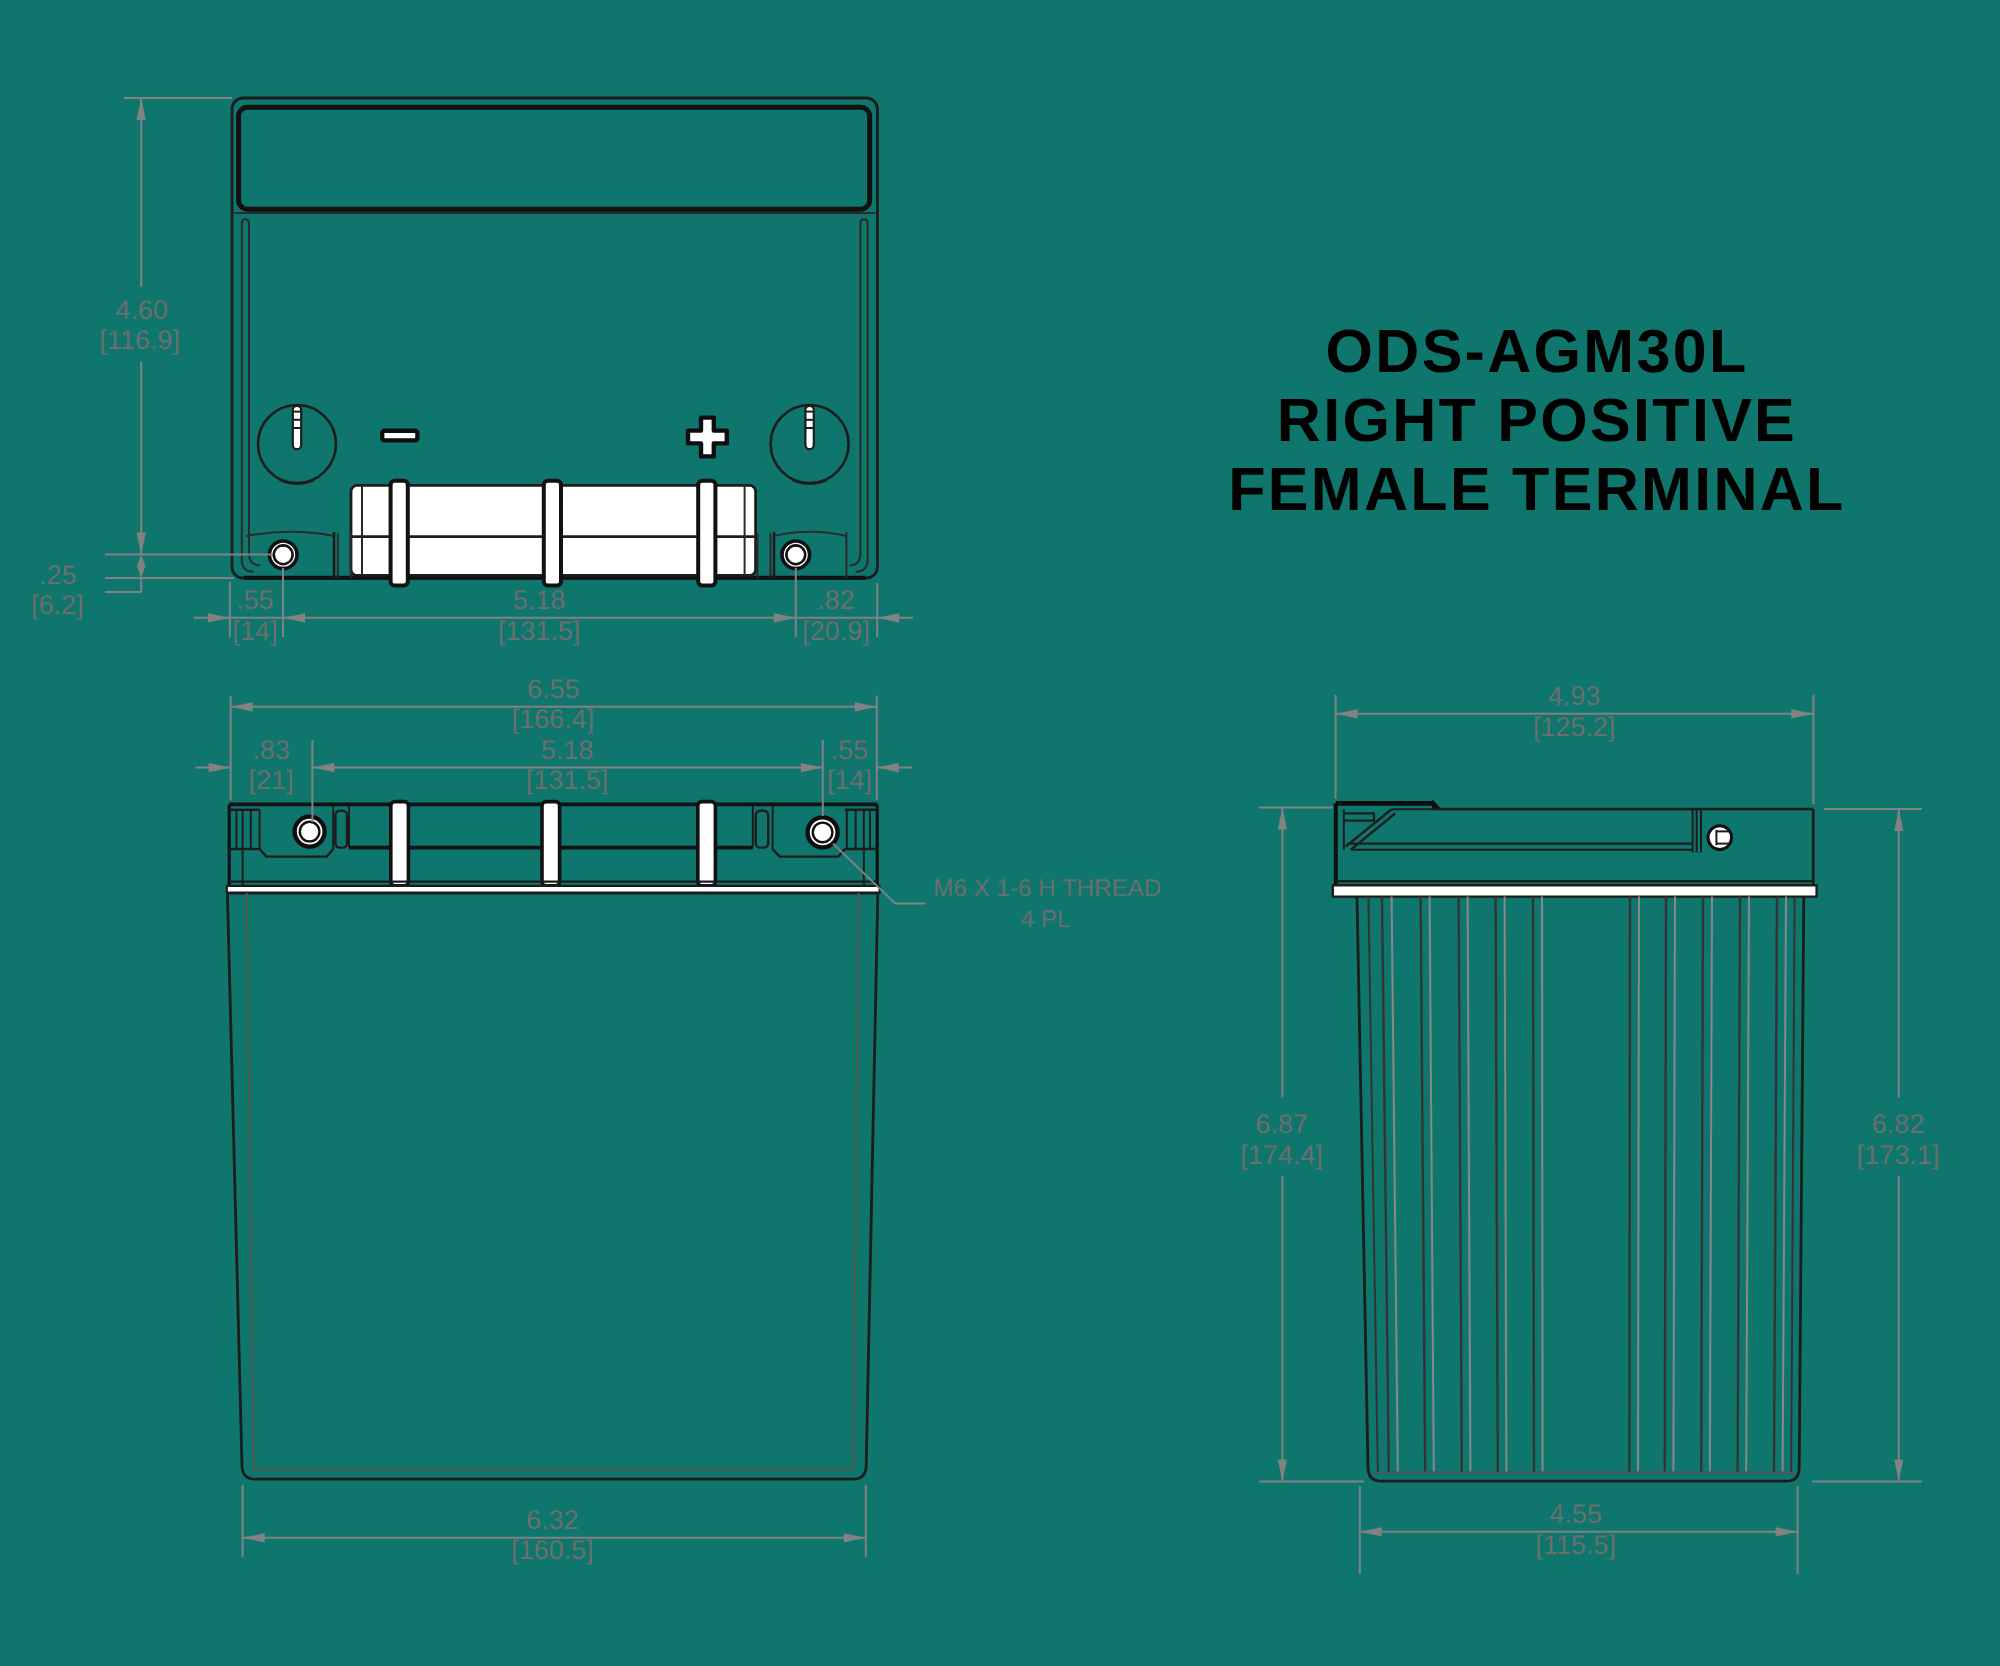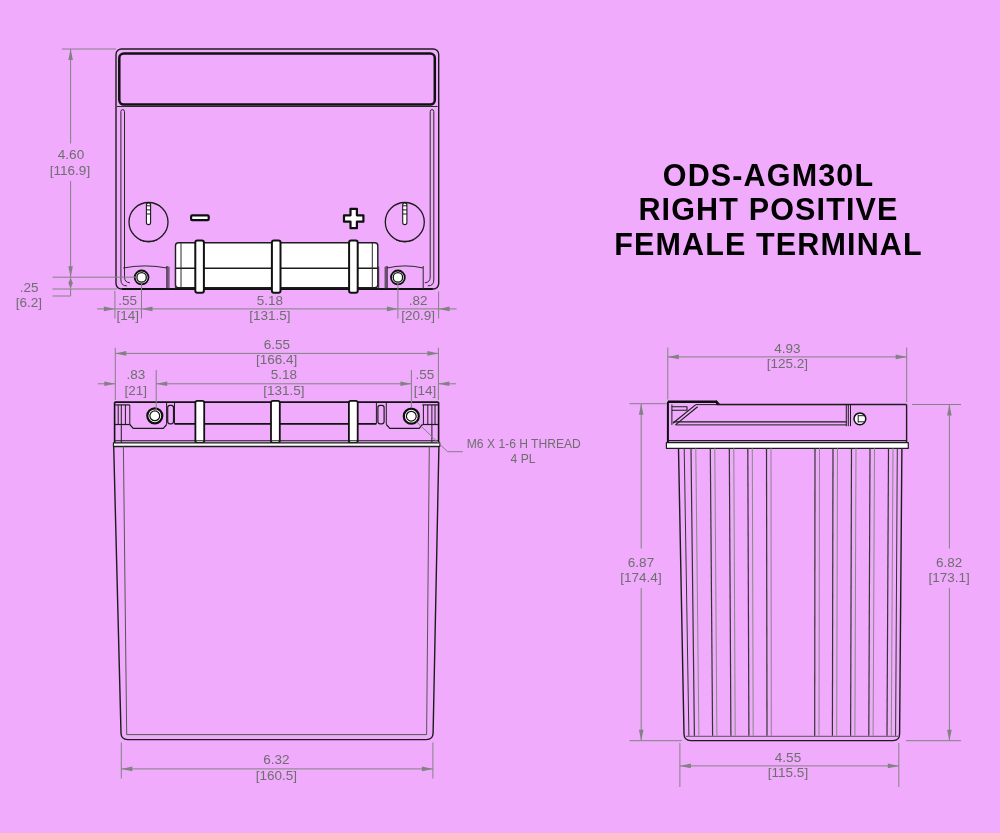--- a/index.html
+++ b/index.html
@@ -1,16 +1,16 @@
 <!DOCTYPE html>
 <html><head>
 <meta charset="utf-8">
 <style>
   html,body{margin:0;padding:0;background:#ffffff;}
-  .page{width:1000px;height:833px;position:relative;background:#f0abfc;overflow:hidden;text-decoration:underline;}
+  .page{width:1000px;height:833px;position:relative;background:#0f766e;overflow:hidden;text-decoration:underline;}
   svg{will-change:transform;transform:translateZ(0);}
   svg text{font-family:"Liberation Sans",sans-serif;}
   .dim{fill:#6e6e6e;font-size:13.5px;}
   .ttl{fill:#000000;font-weight:bold;font-size:30.5px;letter-spacing:1.15px;}
 </style>
 </head>
 <body>
 <div class="page">
 <svg width="1000" height="833" viewBox="0 0 1000 833" xmlns="http://www.w3.org/2000/svg">
 <g fill="none" stroke-linecap="butt" stroke-linejoin="round">

